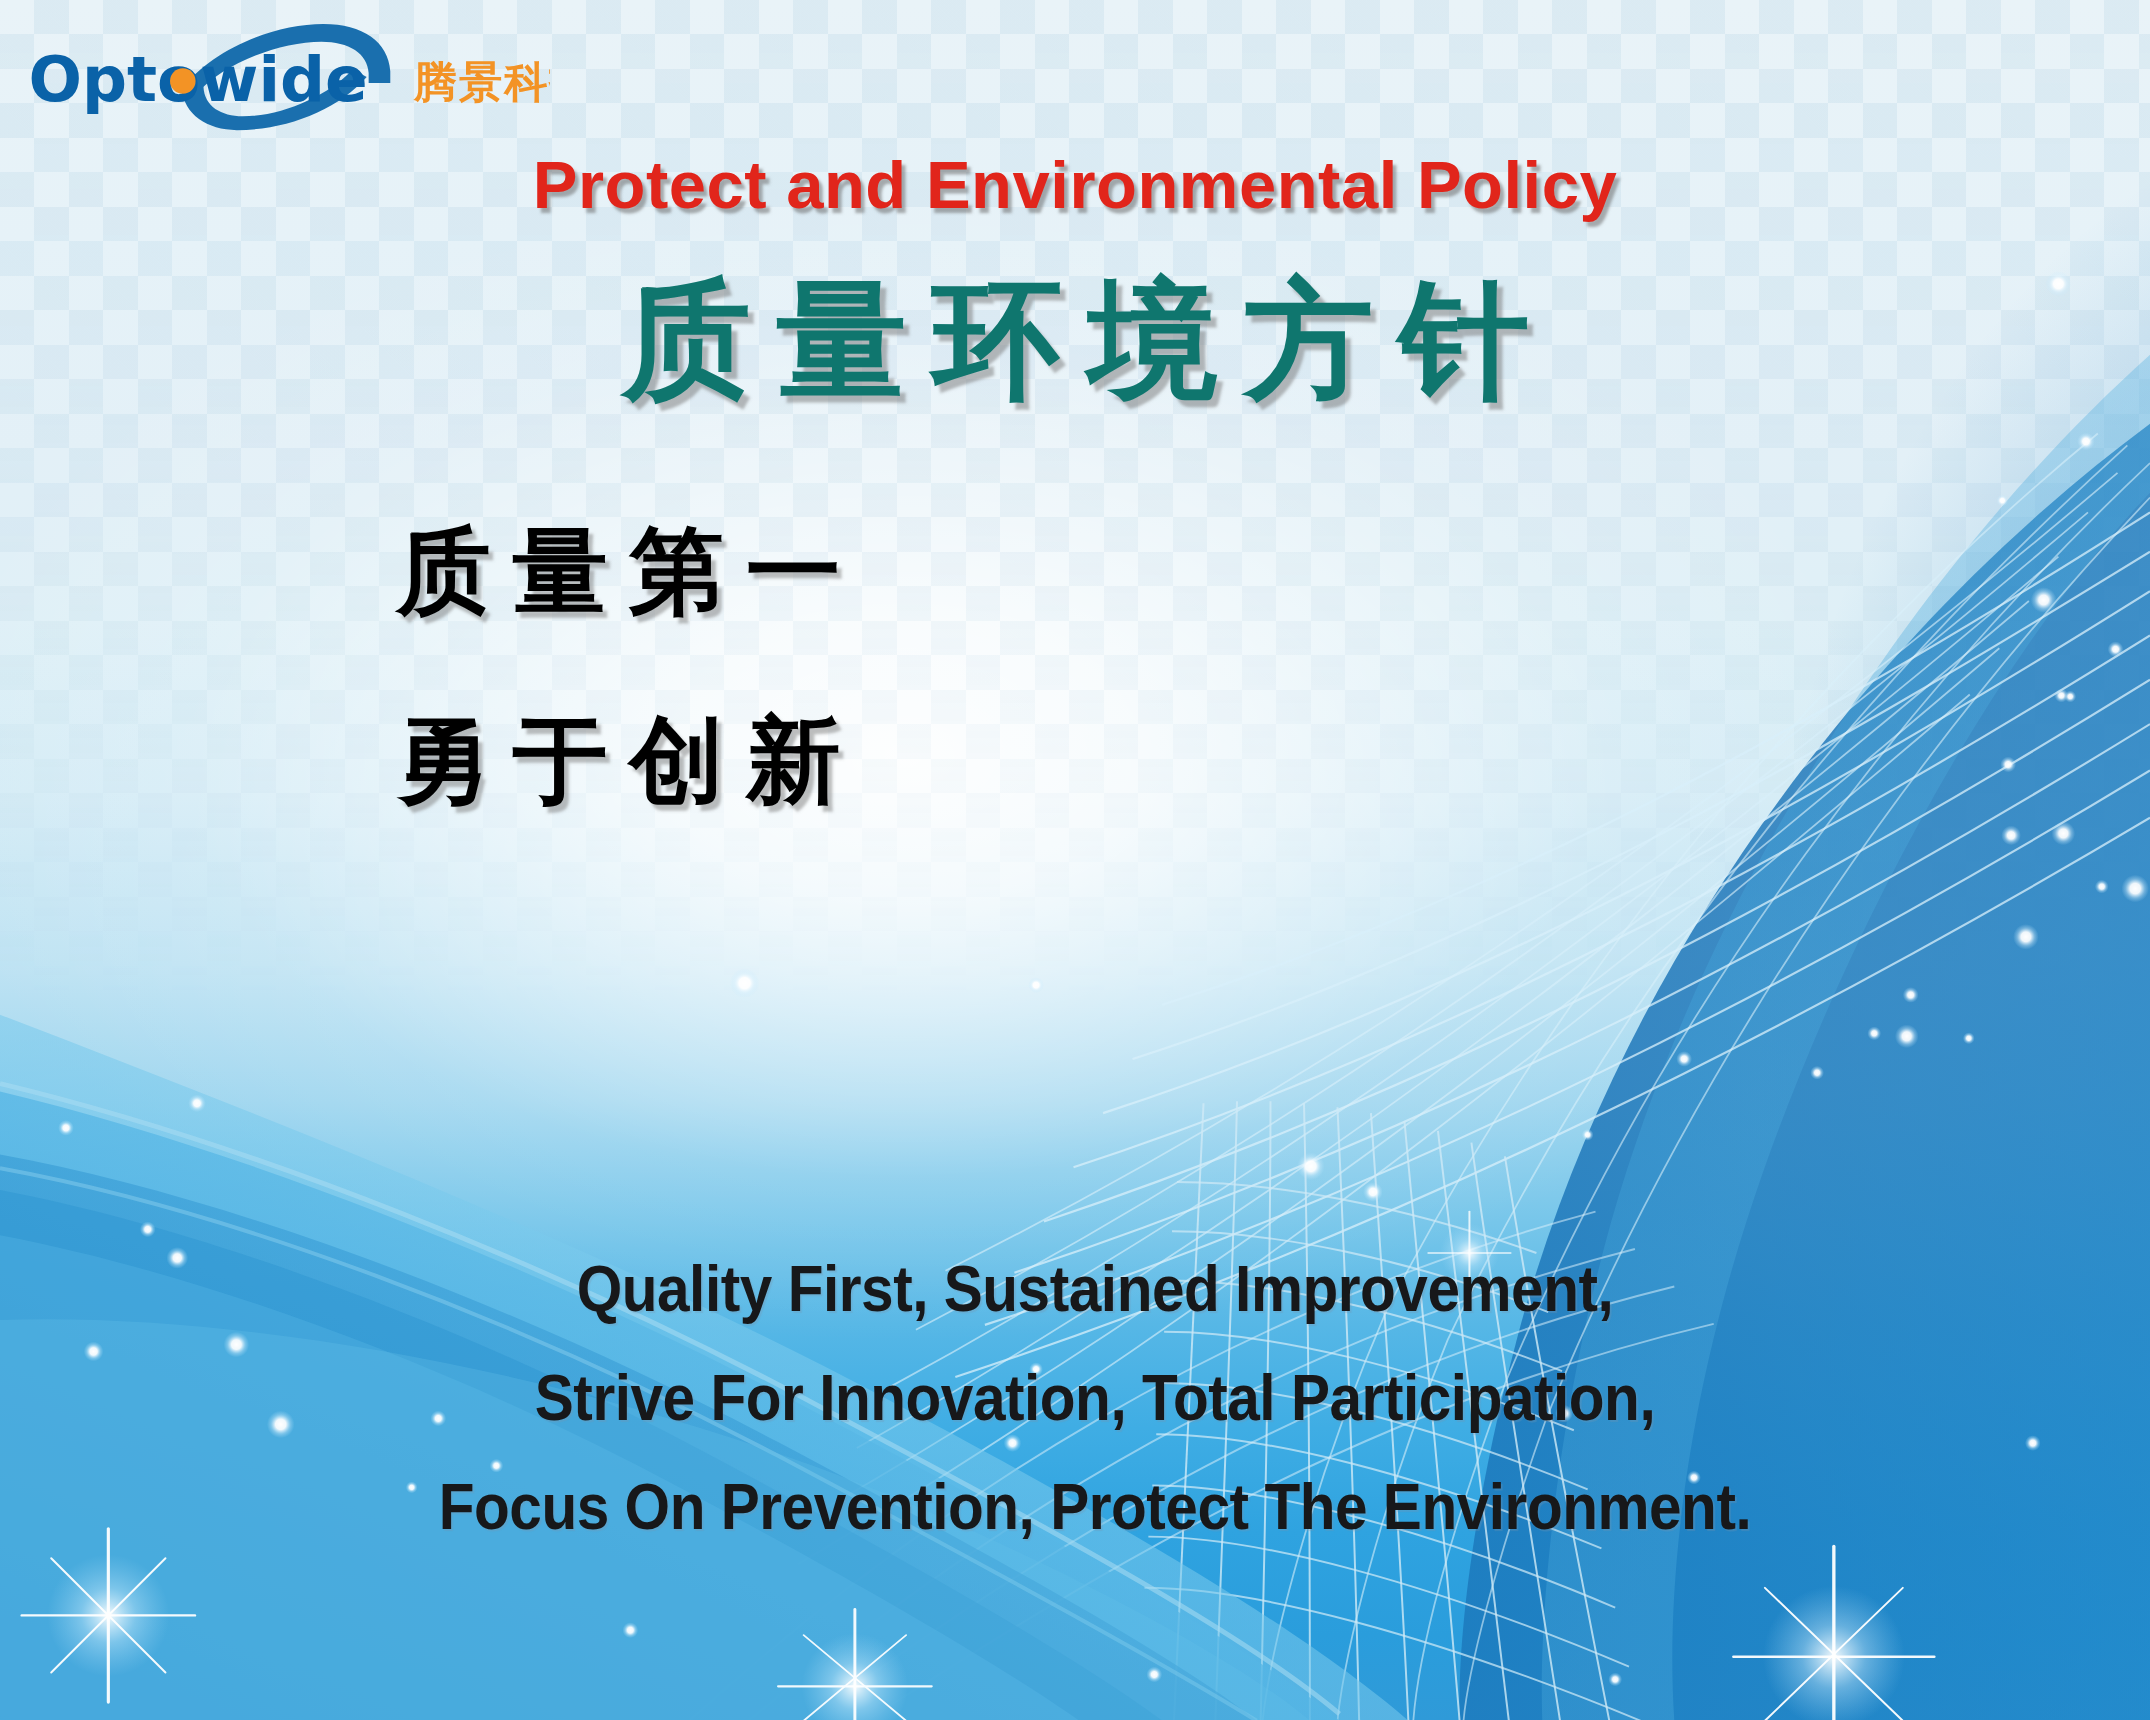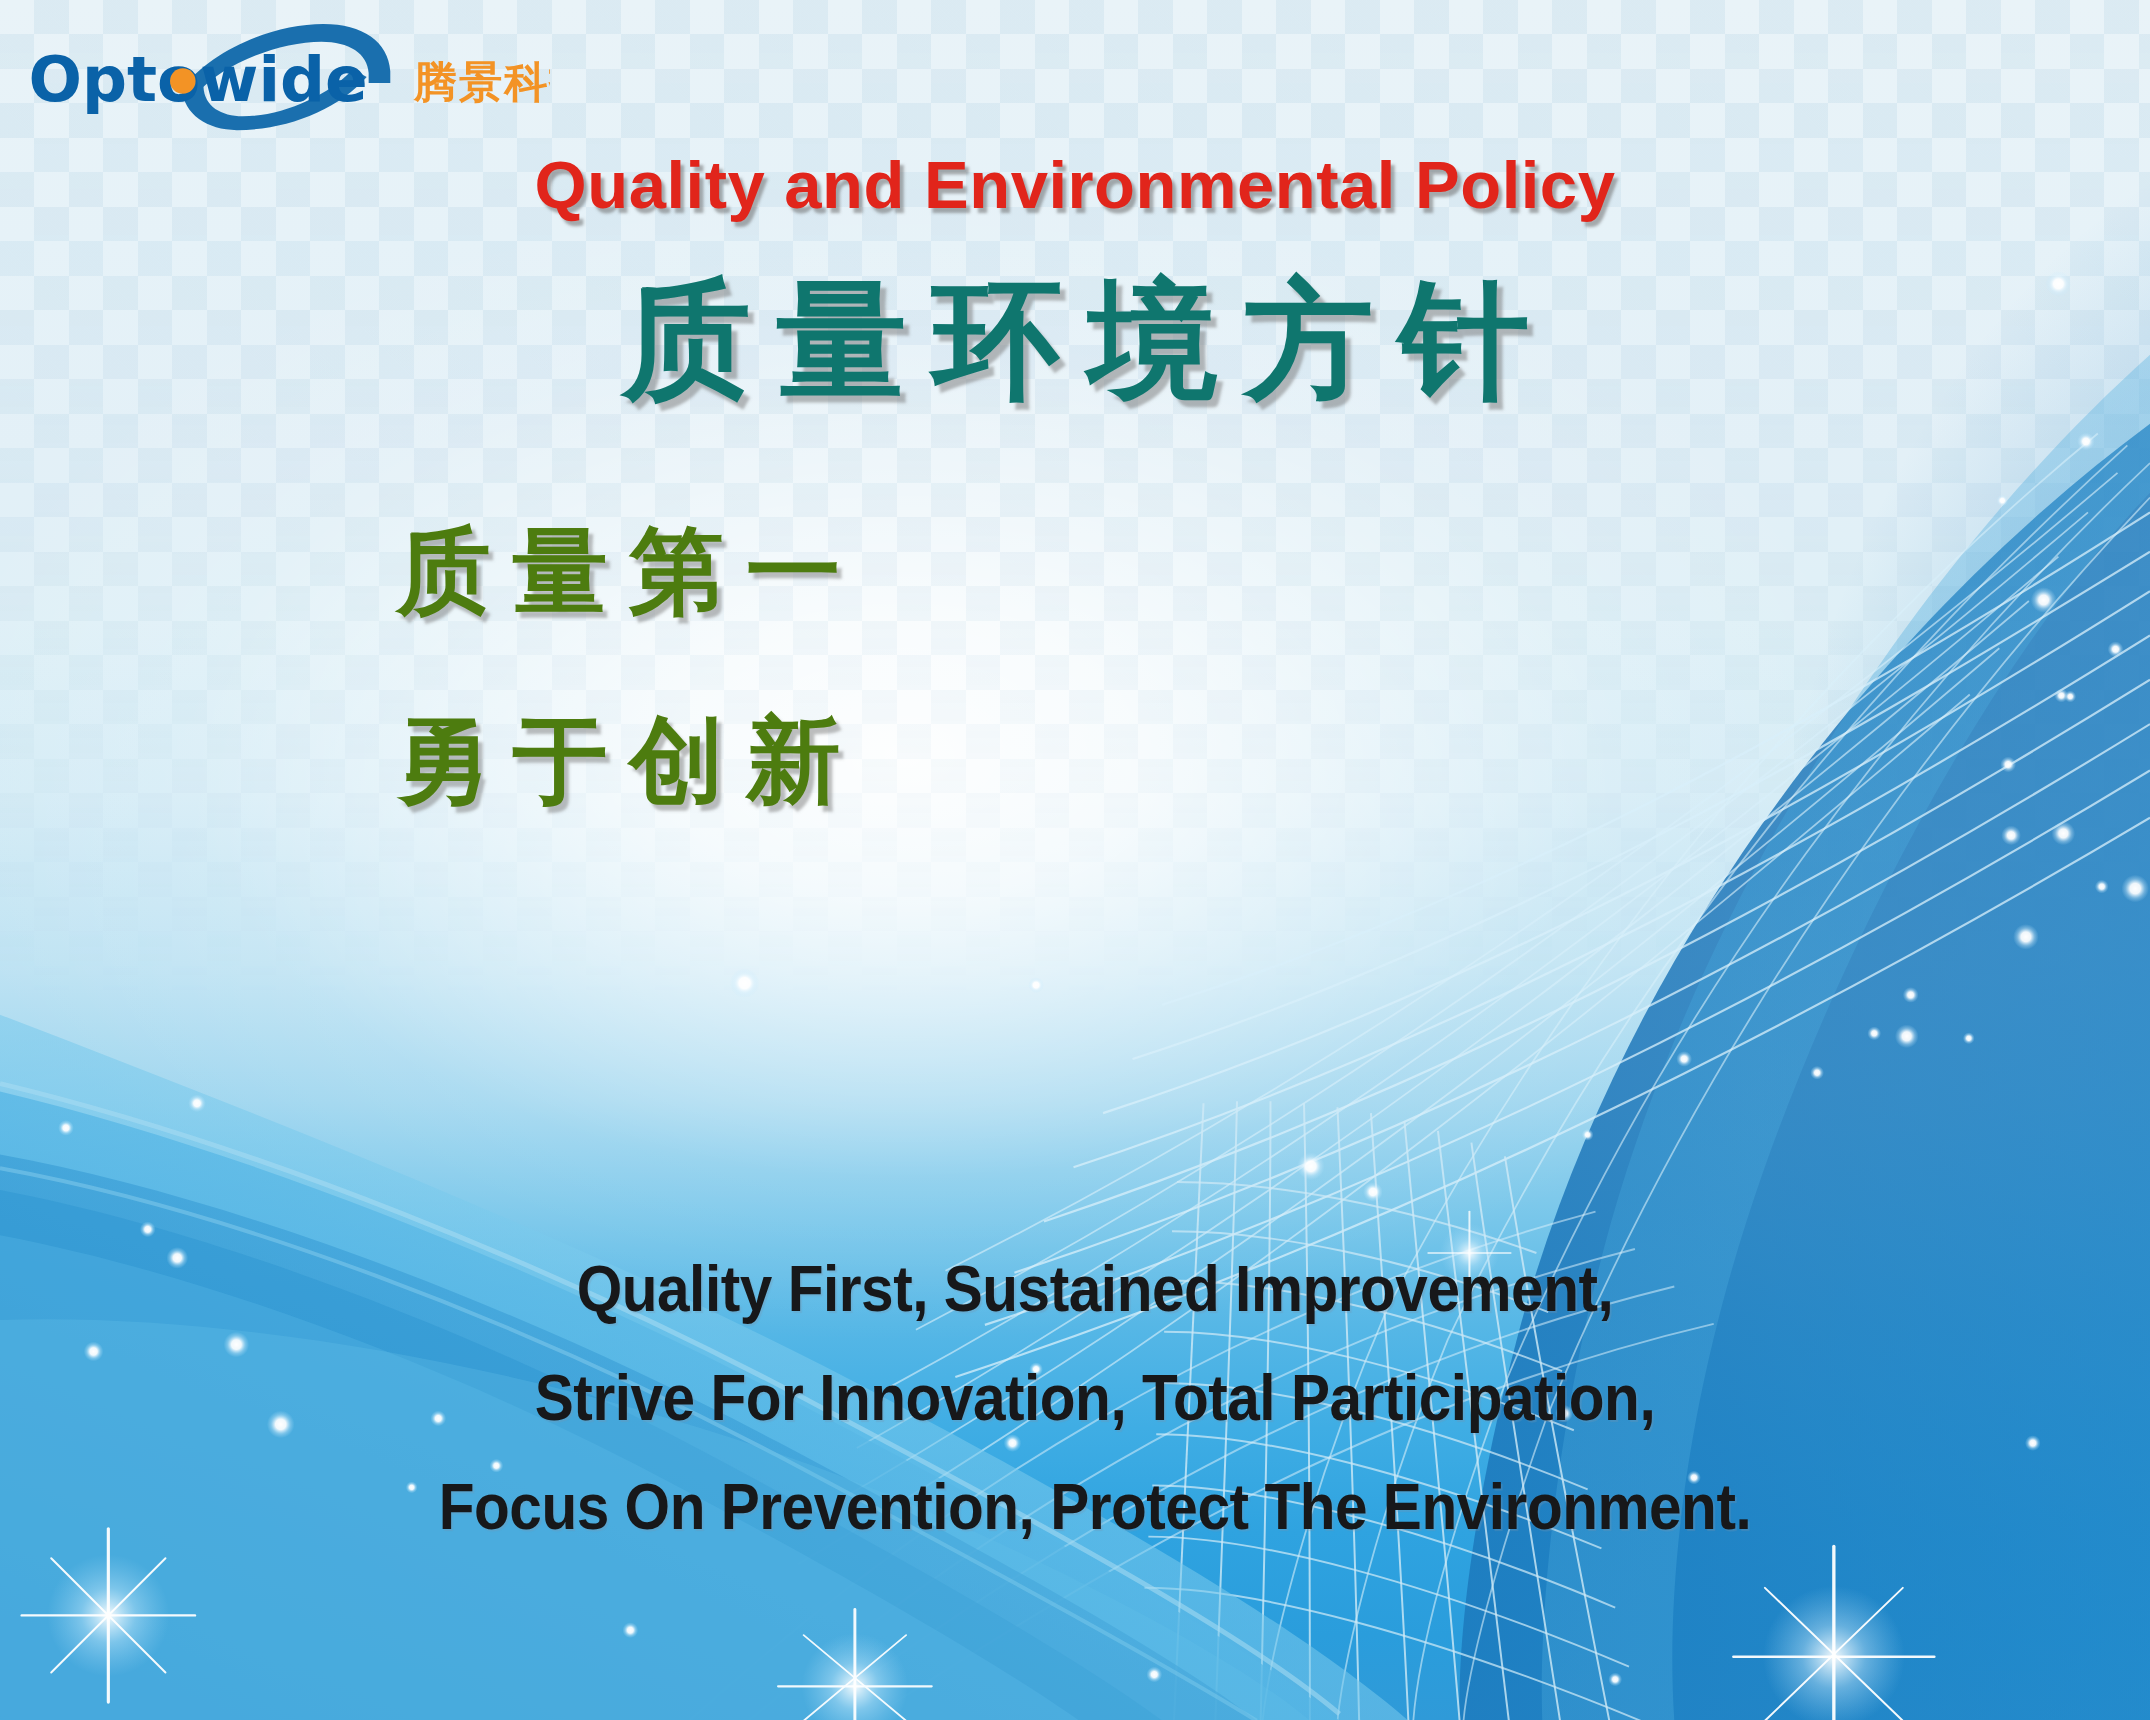--- a/index.html
+++ b/index.html
@@ -89,21 +89,21 @@
     position:absolute;left:374px;top:524px;width:1438px;
   }
   .slogan-row{
     display:flex;
     justify-content:flex-start;
     align-items:baseline;
     height:189px;
   }
   .slogan{
     font-size:95px;font-weight:bold;
-    color:#4d7c0f;
+    color:#000000;
     letter-spacing:21.7px;
     text-indent:21.7px;
     text-shadow:4.9px 5.9px 3px rgba(125,125,125,.5);
     white-space:nowrap;
     font-family:"DejaVu Sans","Liberation Sans",sans-serif;
     line-height:1;
   }
   .slogan.col-a{width:630px;}
   .slogan.col-b{width:630px;}
 
@@ -341,21 +341,21 @@
                C314,92 262,112 212,112 Z" fill="#1a6fae"></path>
 
       <text x="0" y="82" font-family="DejaVu Sans, Liberation Sans, sans-serif" font-size="64" font-weight="bold" fill="#0a62a8">Optowide</text>
 
       <circle cx="157" cy="62" r="13" fill="#f39325"></circle>
 
       <text x="392" y="78" font-family="DejaVu Sans, Liberation Sans, sans-serif" font-size="44" font-weight="bold" fill="#f39325" letter-spacing="2">腾景科技</text>
     </svg>
   </div>
 
-  <div class="center" id="title-en">Quality and Environmental Policy</div>
+  <div class="center" id="title-en">Protect and Environmental Policy</div>
   <div class="center" id="title-cn">质量环境方针</div>
 
   <div id="slogans">
     <div class="slogan-row">
       <div class="slogan col-a">质量第一</div>
     </div>
     <div class="slogan-row">
       <div class="slogan col-a">勇于创新</div>
     </div>
     <div class="slogan-row">

